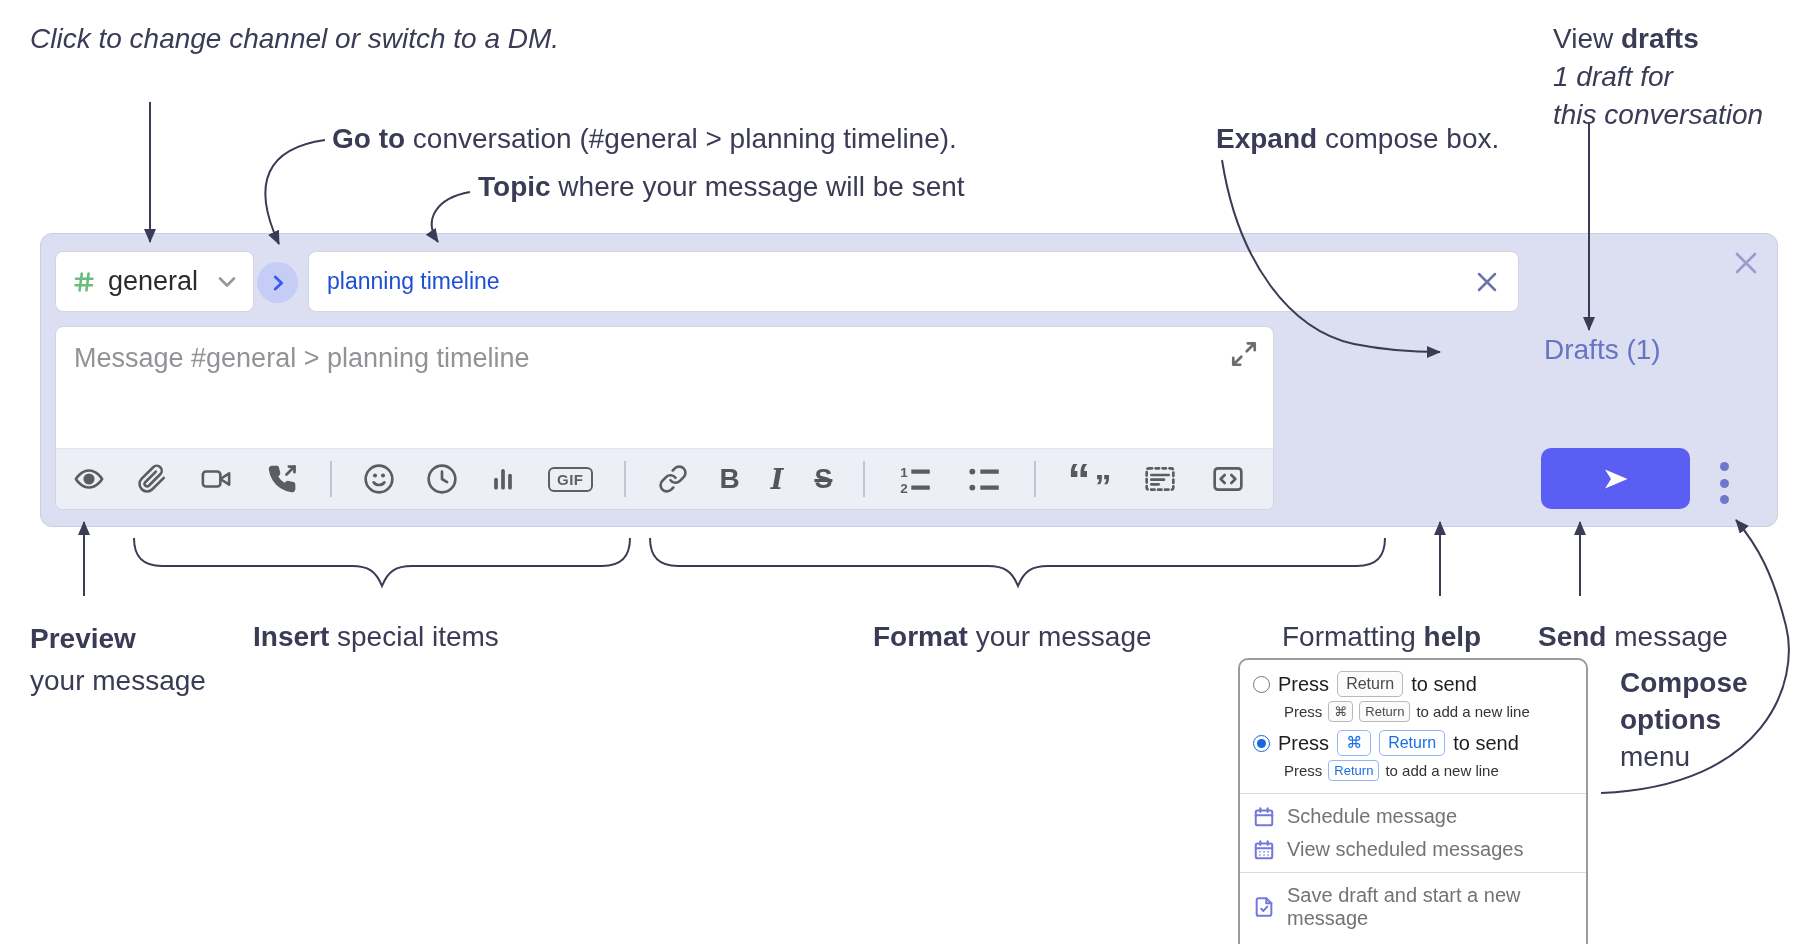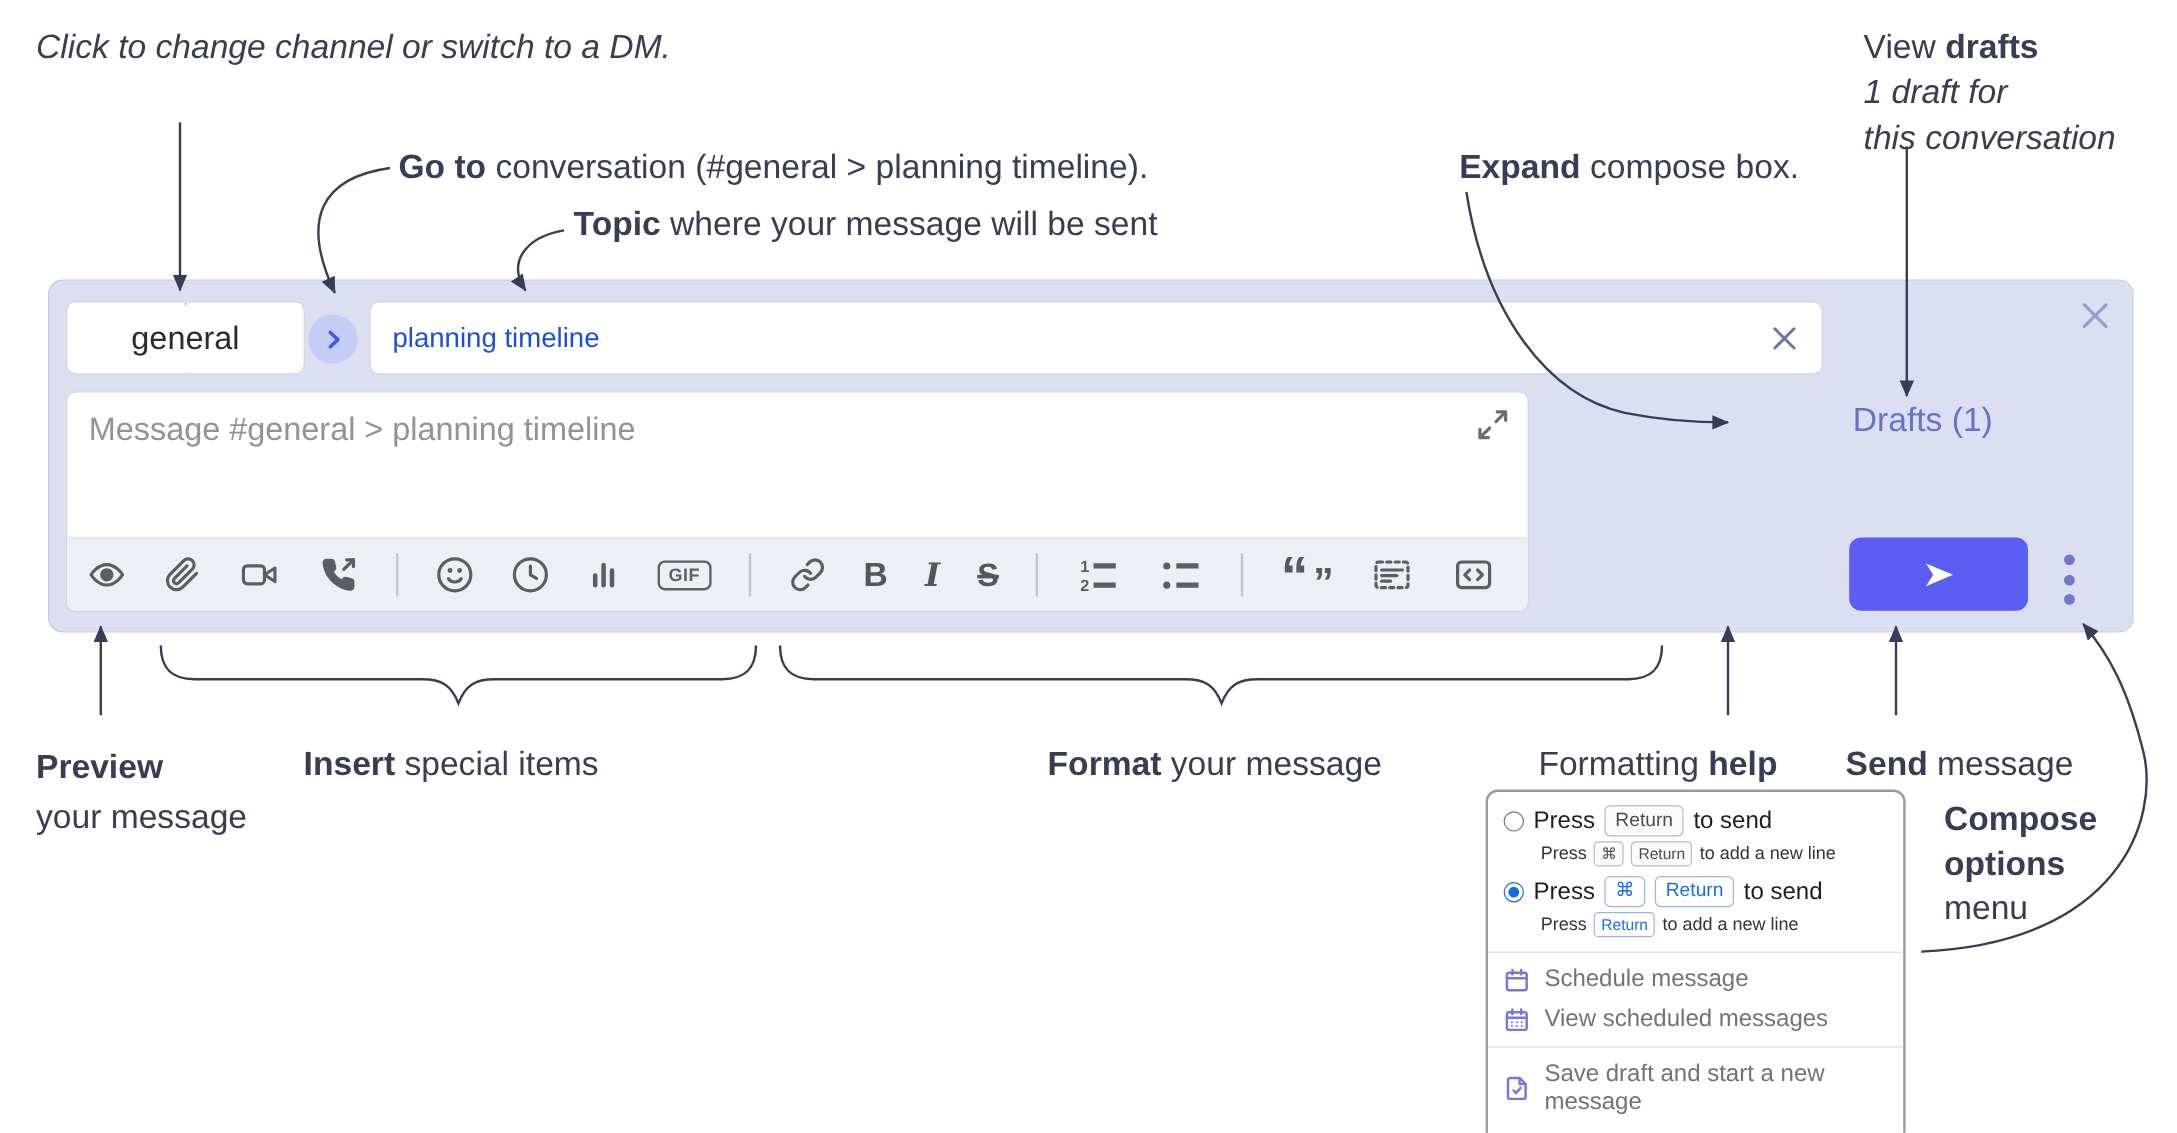--- a/index.html
+++ b/index.html
@@ -12,21 +12,21 @@
   .note { position: absolute; font-size: 28px; line-height: 38px; color: #3a3b55; }
   .note b { font-weight: 700; }
   .note .it { font-style: italic; }
   
   #overlay { position: absolute; left: 0; top: 0; width: 1814px; height: 944px; pointer-events: none; z-index: 4; }
   
   .compose { position: absolute; left: 40px; top: 233px; width: 1738px; height: 294px;
     background: #dbdff1; border: 1px solid #c9cee2; border-radius: 12px; z-index: 2; }
   .chan-select { position: absolute; left: 14px; top: 17px; width: 199px; height: 61px;
     background: #fff; border: 1px solid #d4d5de; border-radius: 8px;
-    display: flex; align-items: center; gap: 12px; padding: 0 16px; cursor: pointer; flex-direction: column; }
+    display: flex; align-items: center; gap: 12px; padding: 0 16px; cursor: pointer; }
   .chan-select .lbl { font-size: 27px; color: #2b2b2e; flex: 1; }
   .goto-btn { position: absolute; left: 216px; top: 28px; width: 41px; height: 41px; border-radius: 50%;
     background: #c5cdf6; display: flex; align-items: center; justify-content: center; cursor: pointer; }
   .topic-input { position: absolute; left: 267px; top: 17px; width: 1211px; height: 61px;
     background: #fff; border: 1px solid #d4d5de; border-radius: 8px;
     display: flex; align-items: center; justify-content: space-between; padding: 0 18px; }
   .topic-input .val { font-size: 23px; color: #1d4ed8; }
   .compose-close { position: absolute; right: 14px; top: 12px; width: 34px; height: 34px;
     display: flex; align-items: center; justify-content: center; cursor: pointer; }
   .msg-box { position: absolute; left: 14px; top: 92px; width: 1219px; height: 184px;

